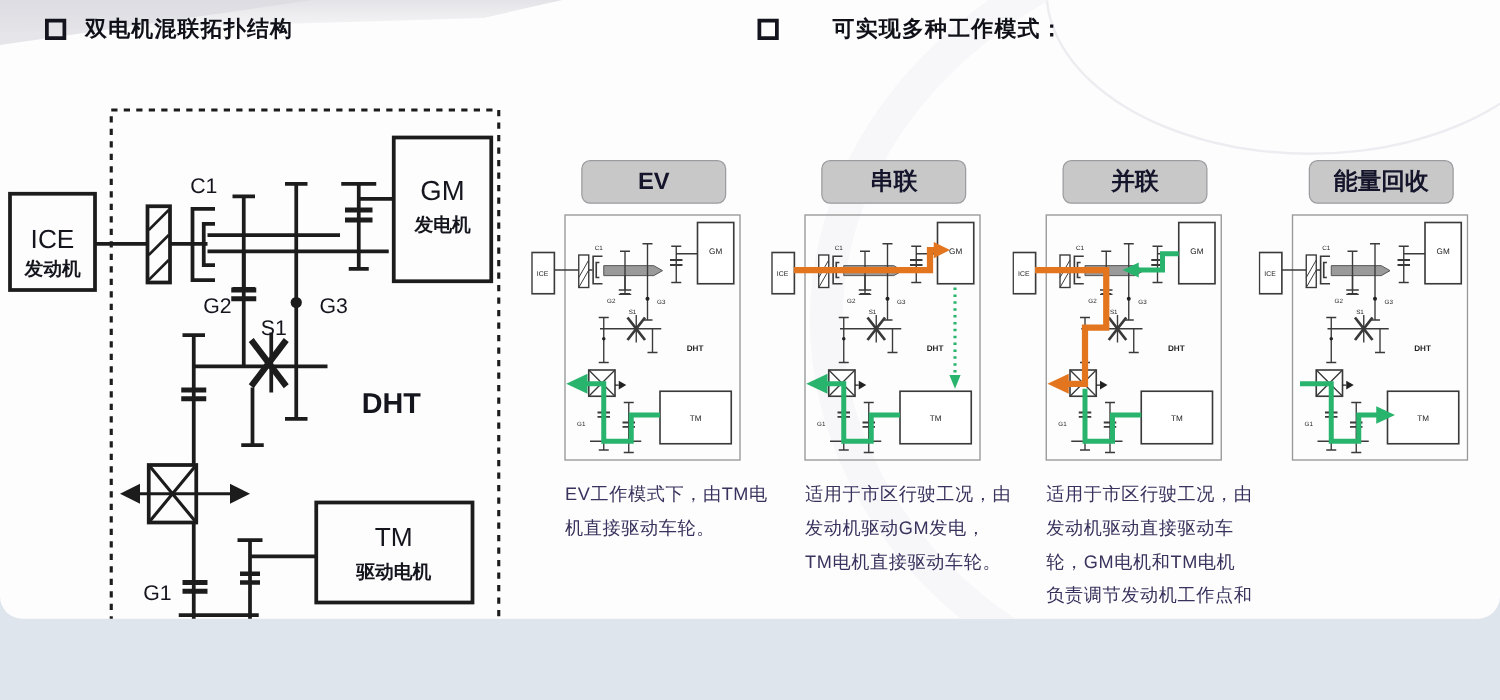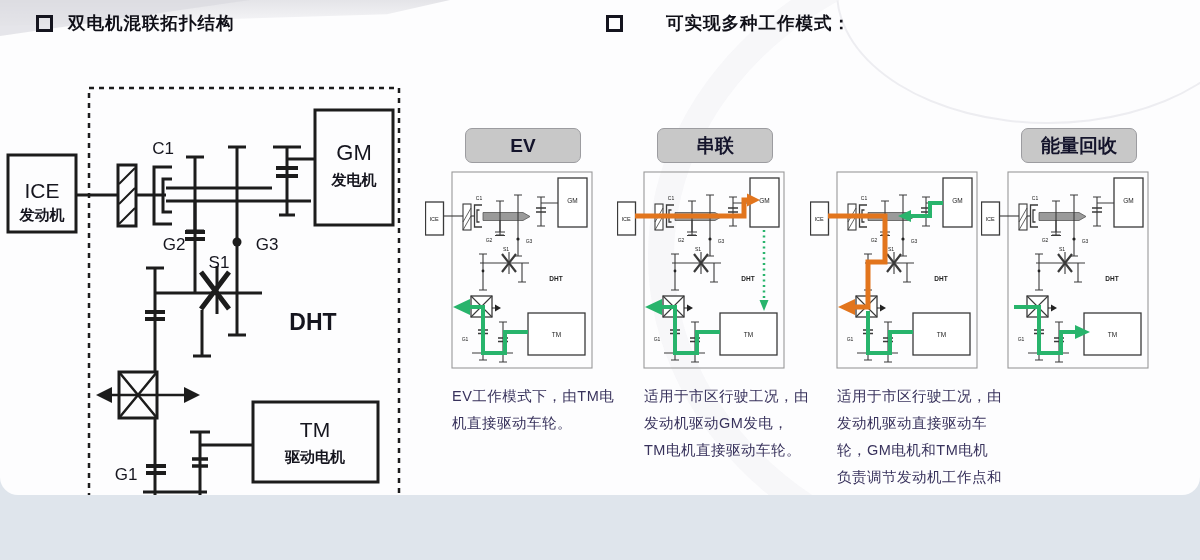--- a/index.html
+++ b/index.html
@@ -35,21 +35,21 @@
   .mode-badge{position:absolute;left:40px;top:0;width:114px;height:33px;
     background:var(--badge-bg,#c8c8c8);border:1px solid #9c9ca0;border-radius:7px;
     text-align:center;line-height:33px;font-size:19px;font-weight:bold;color:#14142b;}
   .mode-mini{position:absolute;left:0;top:42px;}
   .mode-caption{position:absolute;left:27px;top:255px;width:165px;
     font-size:14.5px;line-height:27px;color:var(--caption-color,#38325c);
     letter-spacing:.5px;}
   #panel-ev{left:425px;}
   #panel-series{left:617px;}
   #panel-parallel{left:810px;}
-  #panel-regen{left:981px;}
+  #panel-regen{left:1007px;}
   .hidden-defs{position:absolute;width:0;height:0;overflow:hidden;}
 </style>
 </head>
 <body>
 
 <div class="slide">
 
   <div class="deco-top"></div>
   <div class="deco-top2"></div>
   <div class="deco-arc"></div>
@@ -232,20 +232,21 @@
           <text x="81" y="81" font-size="5">S1</text>
           <text x="131" y="111" font-size="6.5" font-weight="bold">DHT</text>
           <text x="40" y="171" font-size="5">G1</text>
           <text x="131.5" y="167" font-size="6.5">TM</text>
         </g>
     </svg>
     <div class="mode-caption">适用于市区行驶工况，由发动机驱动GM发电，TM电机直接驱动车轮。</div>
   </div>
 
   <div class="mode-panel" id="panel-parallel">
+    <div class="mode-badge">并联</div>
     <svg class="mode-mini" width="168" height="200" viewBox="0 0 168 200">
       <use href="#mini-base"></use>
         <use href="#flow-parallel"></use>
       <g fill="#222" text-anchor="middle">
           <text x="9" y="51" font-size="5.5">ICE</text>
           <text x="54" y="30" font-size="5">C1</text>
           <text x="147.5" y="33" font-size="6.5">GM</text>
           <text x="64" y="72" font-size="5">G2</text>
           <text x="104" y="73" font-size="5">G3</text>
           <text x="81" y="81" font-size="5">S1</text>

